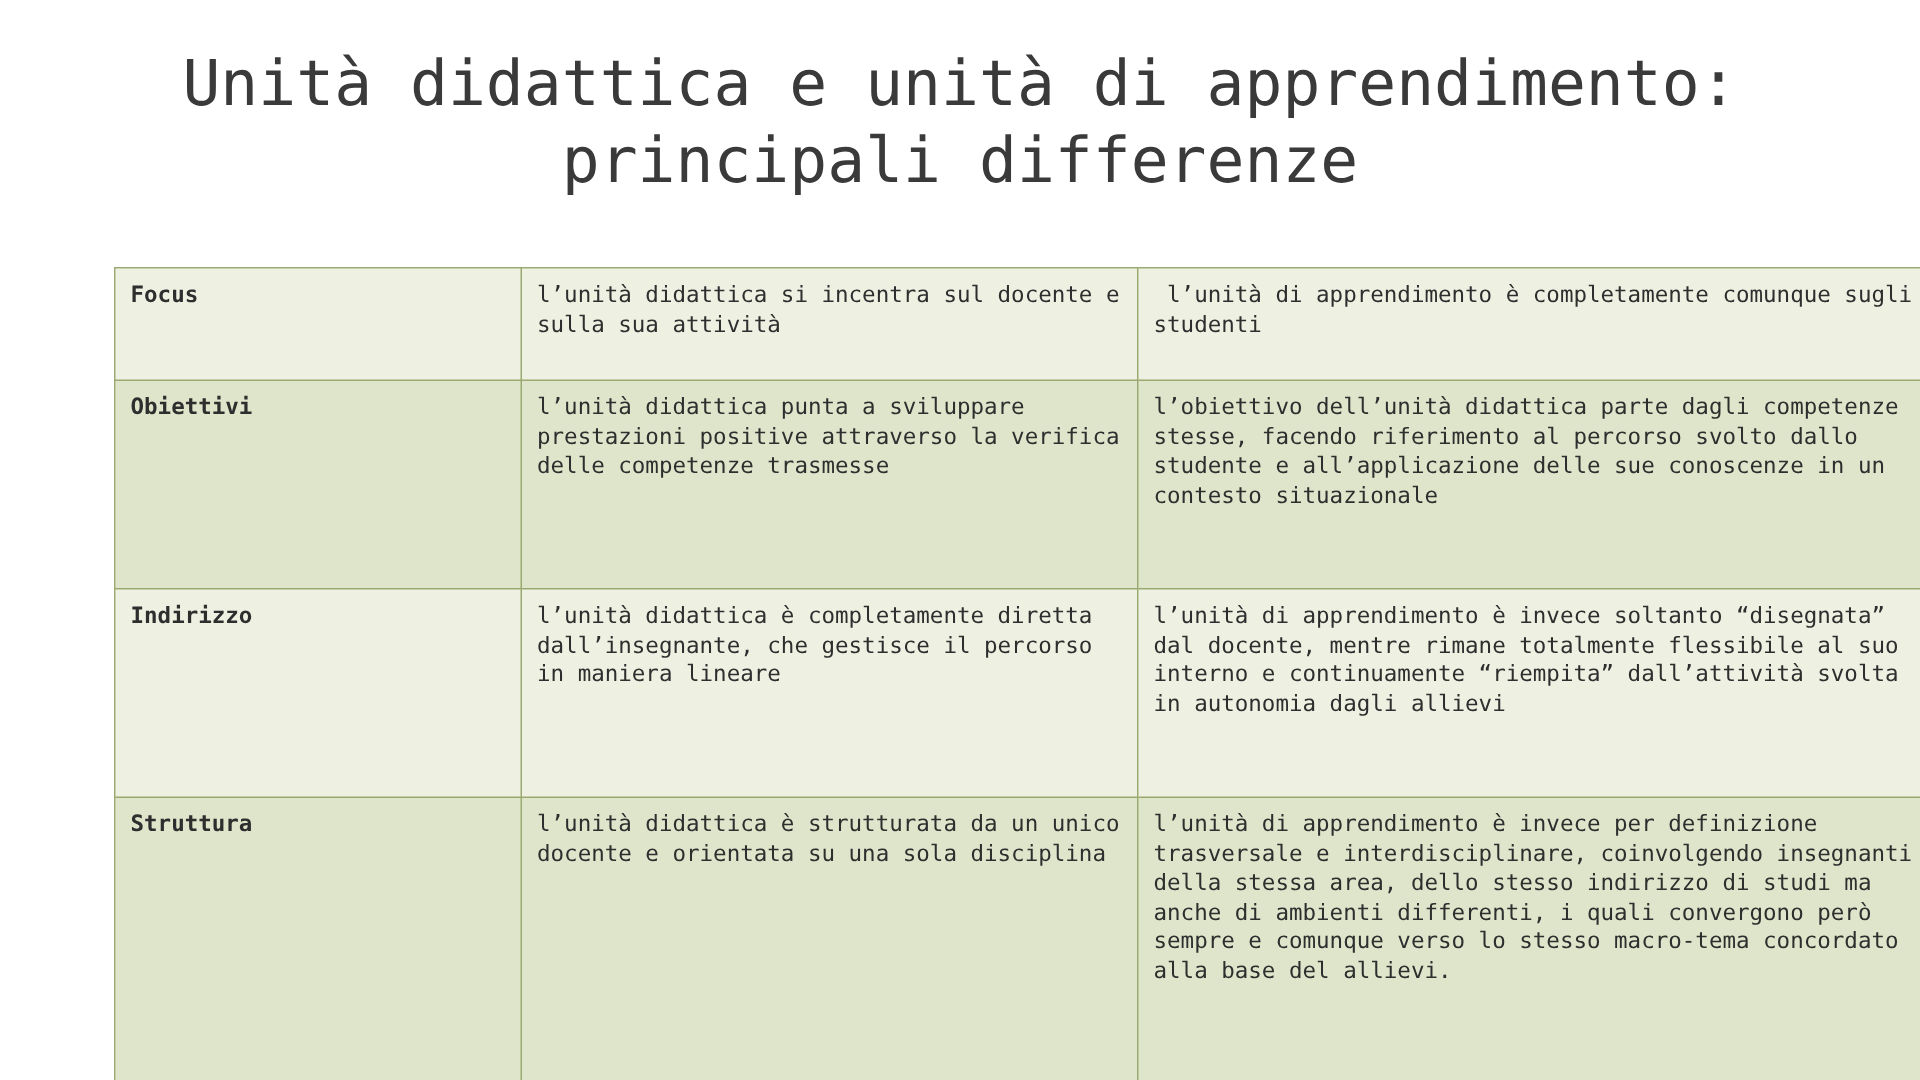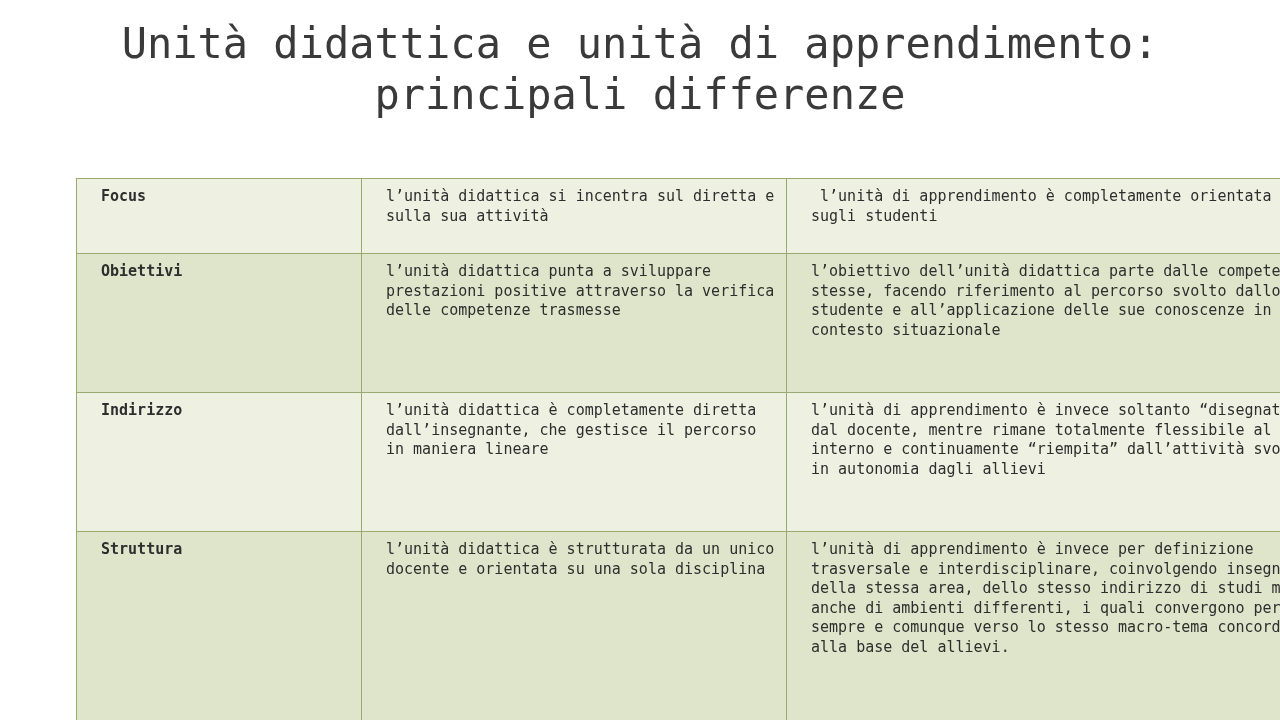--- a/index.html
+++ b/index.html
@@ -14,21 +14,21 @@
     font-family: "DejaVu Sans Mono", monospace;
   }
   .slide {
     position: relative;
     width: 1280px;
     height: 720px;
     background: #ffffff;
   }
   .slide-title {
     position: absolute;
-    top: 18px;
+    top: 30px;
     left: 60px;
     width: 1160px;
     text-align: center;
     font-family: "DejaVu Sans Mono", monospace;
     font-size: 42px;
     line-height: 1.22;
     color: #3a3a3a;
     font-weight: normal;
     letter-spacing: 0px;
   }
@@ -39,21 +39,21 @@
     width: 1152px;
   }
   table.diff {
     border-collapse: collapse;
     width: 1152px;
     table-layout: fixed;
   }
   table.diff td {
     border: 1px solid #9aa96f;
     vertical-align: top;
-    padding: 8px 10px 10px 24px;
+    padding: 8px 10px 10px 10px;
     font-family: "DejaVu Sans Mono", monospace;
     font-size: 15px;
     line-height: 1.30;
     color: #2e2e2e;
   }
   td.col-label {
     width: 250px;
     font-weight: bold;
   }
   td.col-mid {
@@ -85,35 +85,35 @@
   <div class="slide-title">Unità didattica e unità di apprendimento: principali differenze</div>
 
   <div class="table-wrap">
     <table class="diff">
       <tbody>
         <tr class="row-odd r0">
           <td class="col-label">
               <span class="cell-text">Focus</span>
             </td>
           <td class="col-mid">
-              <span class="cell-text">l’unità didattica si incentra sul diretta e sulla sua attività</span>
+              <span class="cell-text">l’unità didattica si incentra sul docente e sulla sua attività</span>
             </td>
           <td class="col-right">
-              <span class="cell-text"> l’unità di apprendimento è completamente orientata sugli studenti</span>
+              <span class="cell-text"> l’unità di apprendimento è completamente comunque sugli studenti</span>
             </td>
         </tr>
         <tr class="row-even r1">
           <td class="col-label">
               <span class="cell-text">Obiettivi</span>
             </td>
           <td class="col-mid">
               <span class="cell-text">l’unità didattica punta a sviluppare prestazioni positive attraverso la verifica delle competenze trasmesse</span>
             </td>
           <td class="col-right">
-              <span class="cell-text">l’obiettivo dell’unità didattica parte dalle competenze stesse, facendo riferimento al percorso svolto dallo studente e all’applicazione delle sue conoscenze in un contesto situazionale</span>
+              <span class="cell-text">l’obiettivo dell’unità didattica parte dagli competenze stesse, facendo riferimento al percorso svolto dallo studente e all’applicazione delle sue conoscenze in un contesto situazionale</span>
             </td>
         </tr>
         <tr class="row-odd r2">
           <td class="col-label">
               <span class="cell-text">Indirizzo</span>
             </td>
           <td class="col-mid">
               <span class="cell-text">l’unità didattica è completamente diretta dall’insegnante, che gestisce il percorso in maniera lineare</span>
             </td>
           <td class="col-right">

